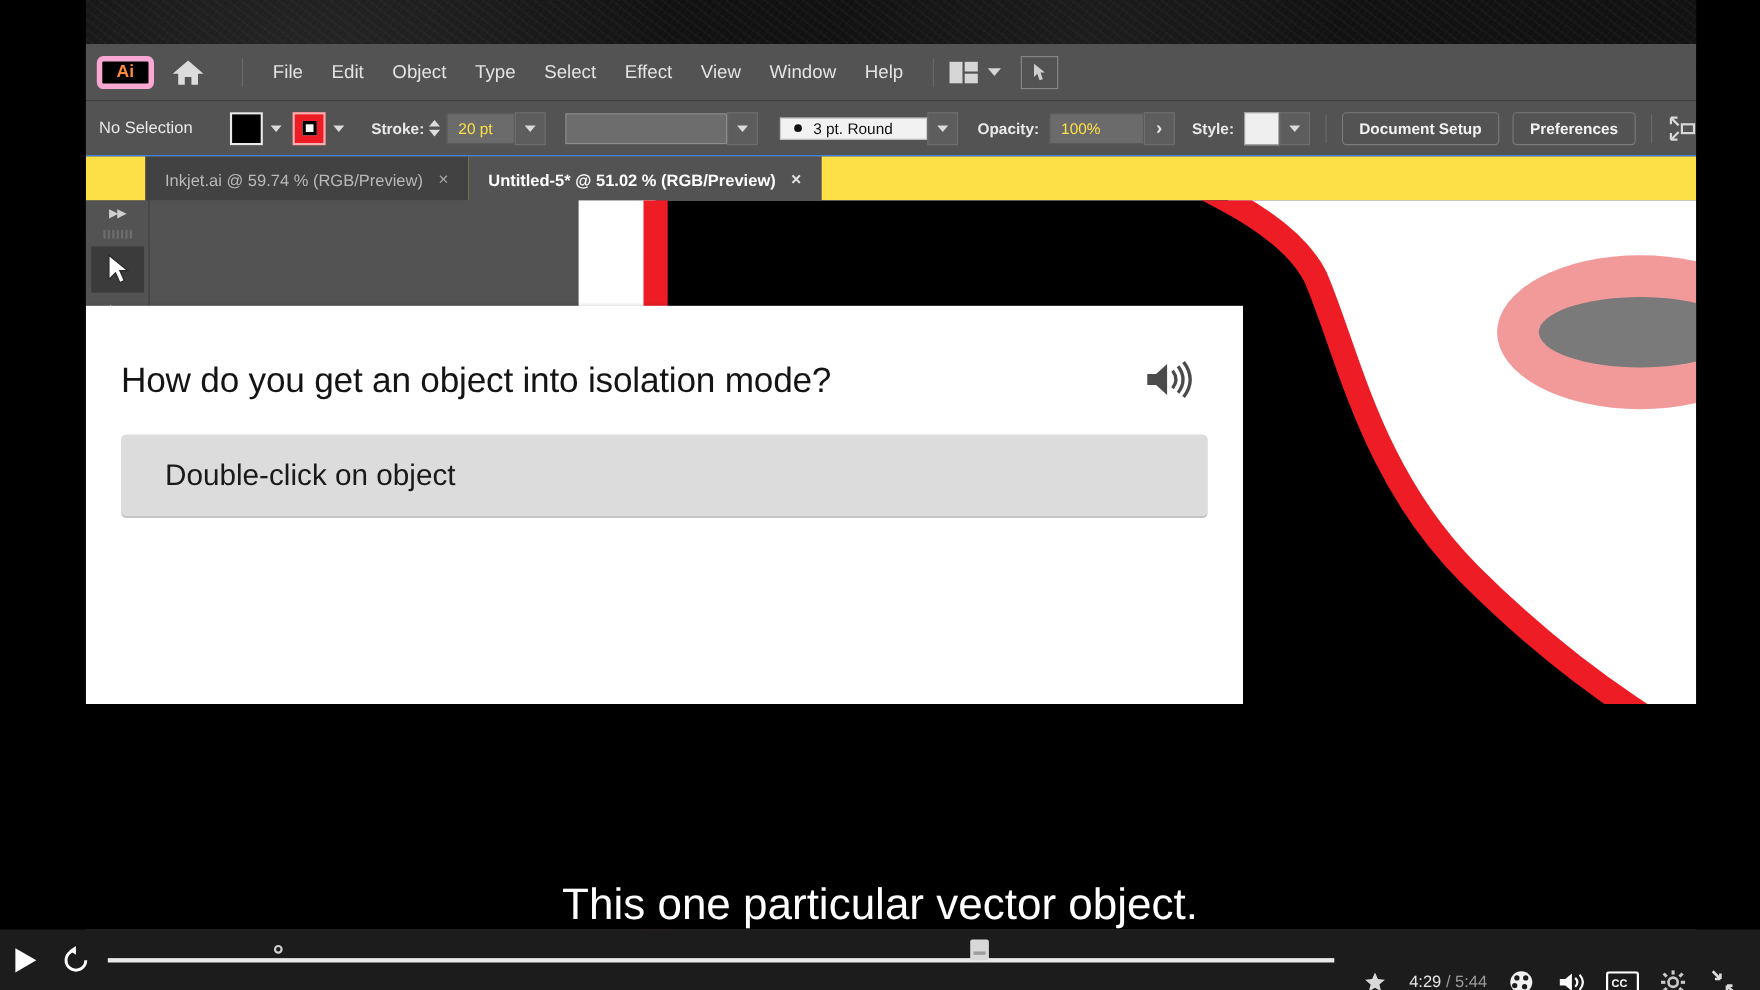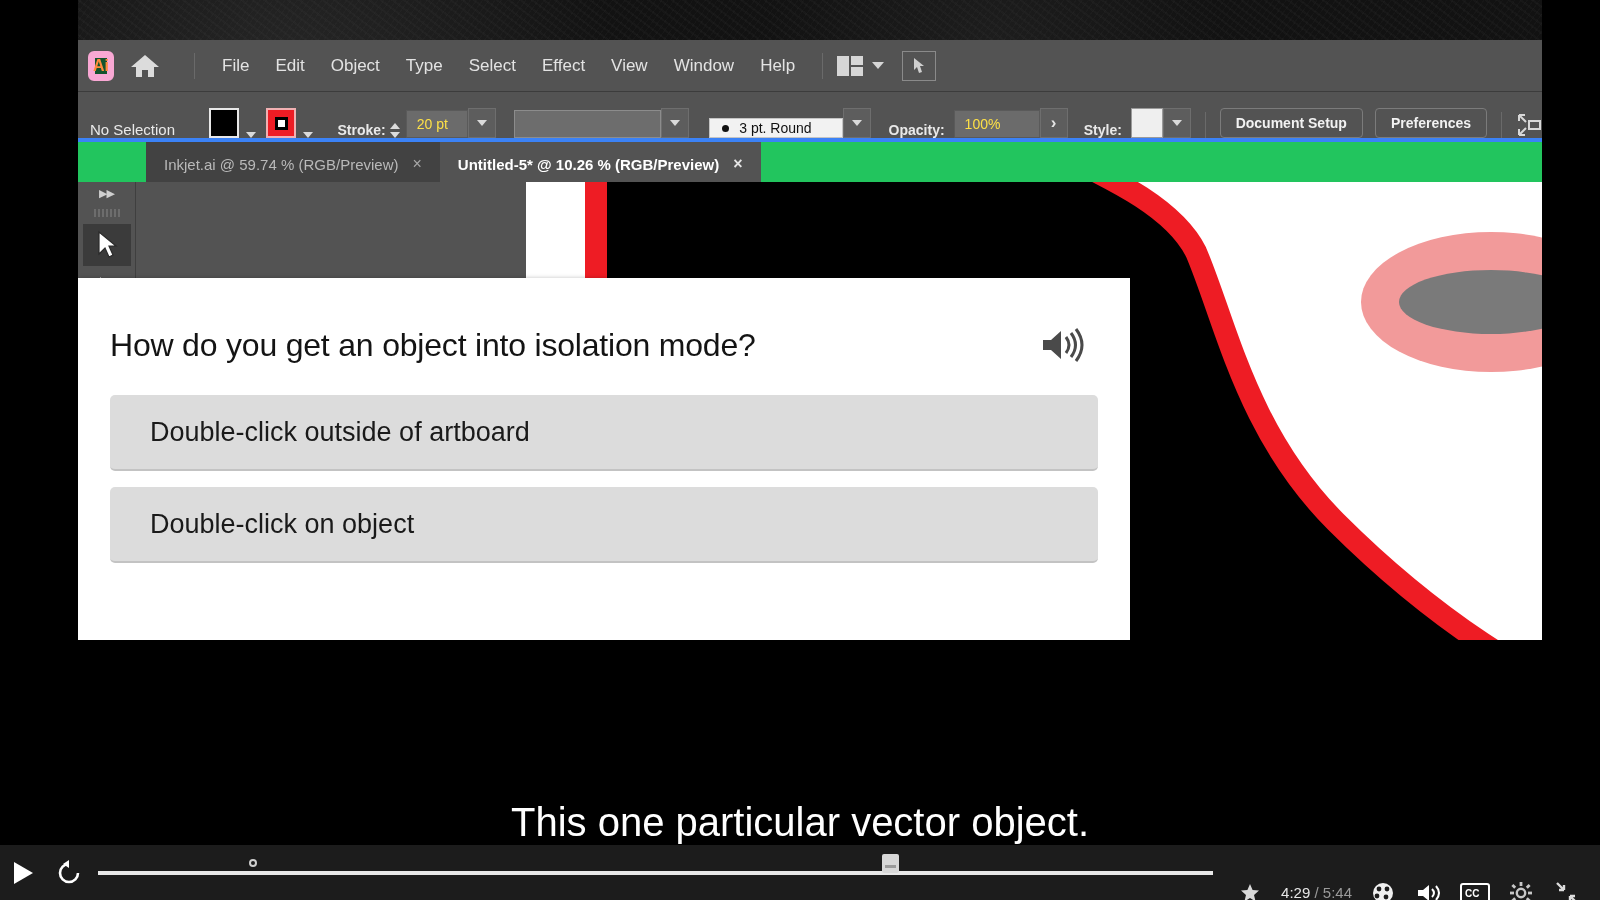--- a/index.html
+++ b/index.html
@@ -41,22 +41,22 @@
     z-index: 10;
   }
 
   
   #menubar {
     position: relative; height: 52px; background: #535353;
     display: flex; align-items: center; padding-left: 10px;
     border-bottom: 1px solid #3c3c3c;
   }
   .ai-logo {
-    width: 26px; height: 30px; border-radius: 6px;
-    background: #14532d; border: 7px solid #f9a8d4;
+    width: 52px; height: 30px; border-radius: 6px;
+    background: #000000; border: 5px solid #f9a8d4;
     color: #ff8a3d; font-weight: bold; font-size: 16px;
     display: flex; align-items: center; justify-content: center;
     margin-right: 14px; font-family: "Liberation Sans", sans-serif;
   }
   .home-icon { width: 34px; height: 30px; margin-right: 18px;
     display:flex; align-items:center; justify-content:center; }
   .vdiv { width: 1px; height: 26px; background: #6a6a6a; margin: 0 14px; }
   .menu-item {
     color: #e3e3e3; font-size: 17px; padding: 5px 13px; white-space: nowrap;
   }
@@ -64,22 +64,22 @@
   .chev {
     width: 0; height: 0; border-left: 6px solid transparent;
     border-right: 6px solid transparent; border-top: 7px solid #d6d6d6;
     margin-left: 9px;
   }
   .touch-box { width: 34px; height: 30px; border: 1px solid #8a8a8a;
     display:flex; align-items:center; justify-content:center; margin-left: 18px;}
 
   
   #controlbar {
-    height: 50px; background: #535353; display: flex; align-items: flex-end;
-    padding-left: 12px; border-bottom: 4px solid #3b82f6; position: relative;
+    height: 50px; background: #535353; display: flex; align-items: center;
+    padding-left: 12px; border-bottom: 1px solid #3b82f6; position: relative;
   }
   .cb-label { color:#e9e9e9; font-size:14px; font-weight:bold; white-space:nowrap; }
   .no-sel { color:#e9e9e9; font-size:15px; width: 128px; }
   .swatch-black { width: 32px; height: 30px; background:#000; border:2px solid #e8e8e8; }
   .swatch-red {
     width: 32px; height: 30px; background:#ee1c24; border:2px solid #f1b0b2;
     display:flex; align-items:center; justify-content:center;
   }
   .swatch-red i { display:block; width:13px; height:13px; background:#fff; border:3px solid #000;}
   .swatch-white { width: 34px; height: 30px; background:#efefef; border:1px solid #9a9a9a;}
@@ -108,22 +108,22 @@
   }
   .arrow-r { color:#e5e5e5; font-size:17px; font-weight:bold; padding: 0 12px;}
   .pill-btn {
     height: 30px; border:1px solid #7b7b7b; border-radius:4px; color:#f2f2f2;
     font-size:14px; font-weight:bold; display:flex; align-items:center;
     padding: 0 15px; white-space:nowrap;
   }
 
   
   #tabstrip {
-    height: 44px; background:#22c55e; display:flex; align-items:stretch;
-    padding-left: 68px;
+    height: 44px; background:#fde047; display:flex; align-items:stretch;
+    padding-left: 54px;
   }
   .doc-tab {
     display:flex; align-items:center; gap:14px; padding: 0 18px;
     font-size:15px; white-space:nowrap;
   }
   .doc-tab.inactive { background:#424242; color:#b9b9b9; }
   .doc-tab.active { background:#535353; color:#ffffff; font-weight:bold; }
   .tab-x { font-size:16px; opacity:.85; }
 
   
@@ -324,21 +324,21 @@
         </svg>
       </div>
     </div>
 
     <div id="tabstrip">
       <div class="doc-tab inactive">
         <span>Inkjet.ai @ 59.74 % (RGB/Preview)</span>
         <span class="tab-x">×</span>
       </div>
       <div class="doc-tab active">
-        <span>Untitled-5* @ 10.26 % (RGB/Preview)</span>
+        <span>Untitled-5* @ 51.02 % (RGB/Preview)</span>
         <span class="tab-x">×</span>
       </div>
     </div>
 
     <div id="isobar" style="border-bottom-color: rgb(63, 98, 216);">
       <div class="iso-back">
         <svg width="22" height="20" viewBox="0 0 22 20">
             <path d="M9 3 L3 9 L9 15 L9 11.5 L18 11.5 L18 6.5 L9 6.5 Z" fill="none" stroke="#e8e8e8" stroke-width="1.6"></path>
           </svg>
       </div>
@@ -438,21 +438,20 @@
       <div id="audio-btn">
         <svg width="46" height="40" viewBox="0 0 46 40">
           <path d="M4 15 L12 15 L22 6 L22 34 L12 25 L4 25 Z" fill="#4a4a4a"></path>
           <path d="M27 12 q6 8 0 16" stroke="#4a4a4a" stroke-width="3" fill="none"></path>
           <path d="M32 8 q9 12 0 24" stroke="#4a4a4a" stroke-width="3" fill="none"></path>
           <path d="M37 4 q12 16 0 32" stroke="#4a4a4a" stroke-width="3" fill="none"></path>
         </svg>
       </div>
     </div>
     <div id="quiz-answers">
-      <div class="answer">Double-click outside of artboard</div>
       <div class="answer">Double-click on object</div>
     </div>
   </div>
 
   <div id="caption">
     <span>This one particular vector object.</span>
   </div>
 
   <div id="player">
     <div class="pl-btn">

